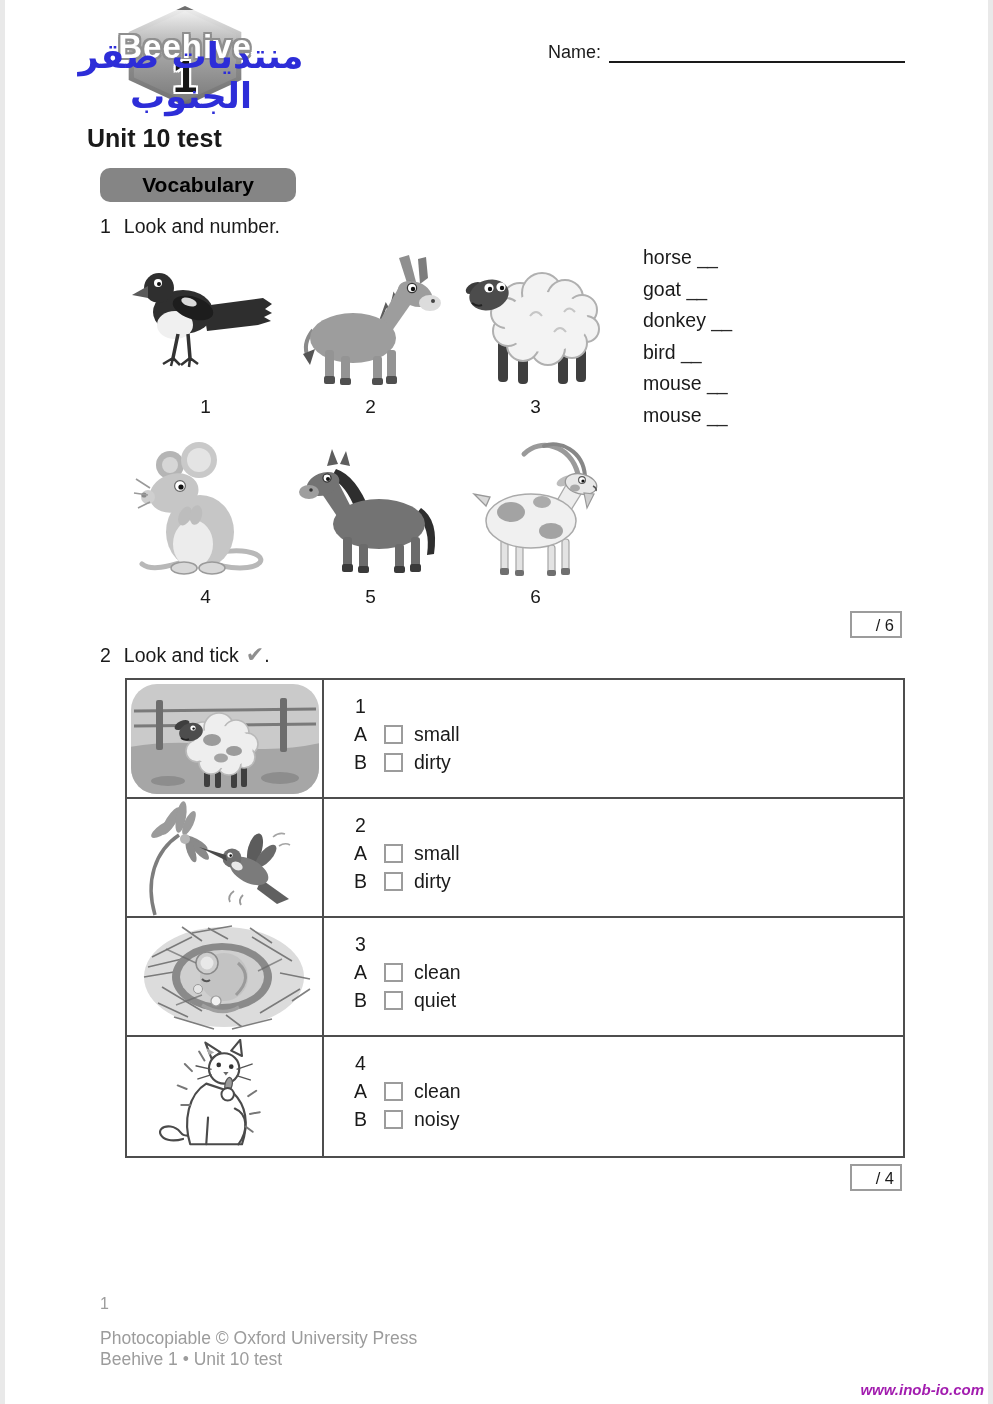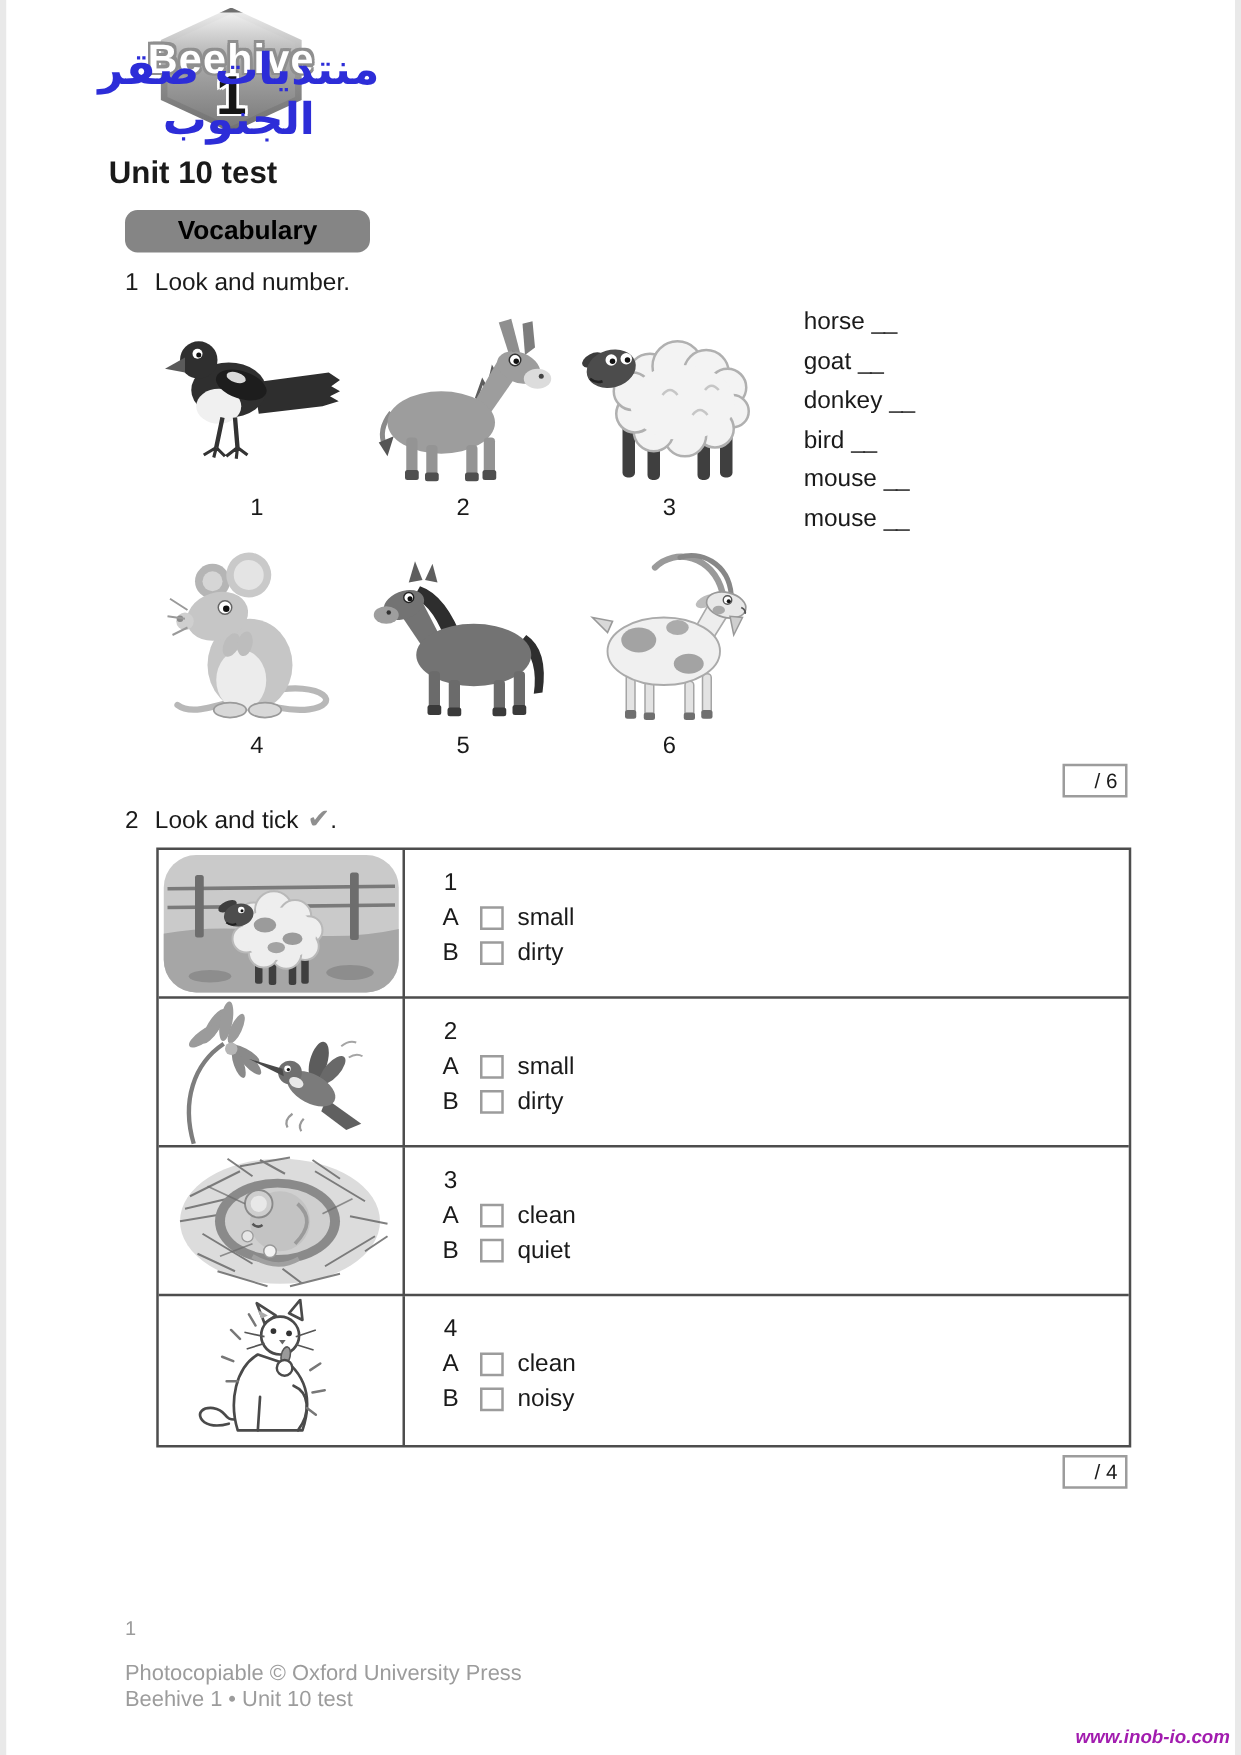--- a/index.html
+++ b/index.html
@@ -81,20 +81,23 @@
 
 <div class="page">
 
   <div class="logo">
     <div class="hex"></div>
     <div class="hex-inner"></div>
     <div class="hex-brand">Beehive</div>
     <div class="hex-level">1</div>
   </div>
   <div class="arabic">منتديات صقر الجنوب</div>
+  <div class="name-row">
+    <span>Name:</span><span class="name-line"></span>
+  </div>
 
   <div class="unit-title">Unit 10 test</div>
   <div class="badge">Vocabulary</div>
 
   <div class="ex-heading h1pos">
     <span class="ex-num">1</span><span>Look and number.</span>
   </div>
 
   <div class="animal-grid">
 

